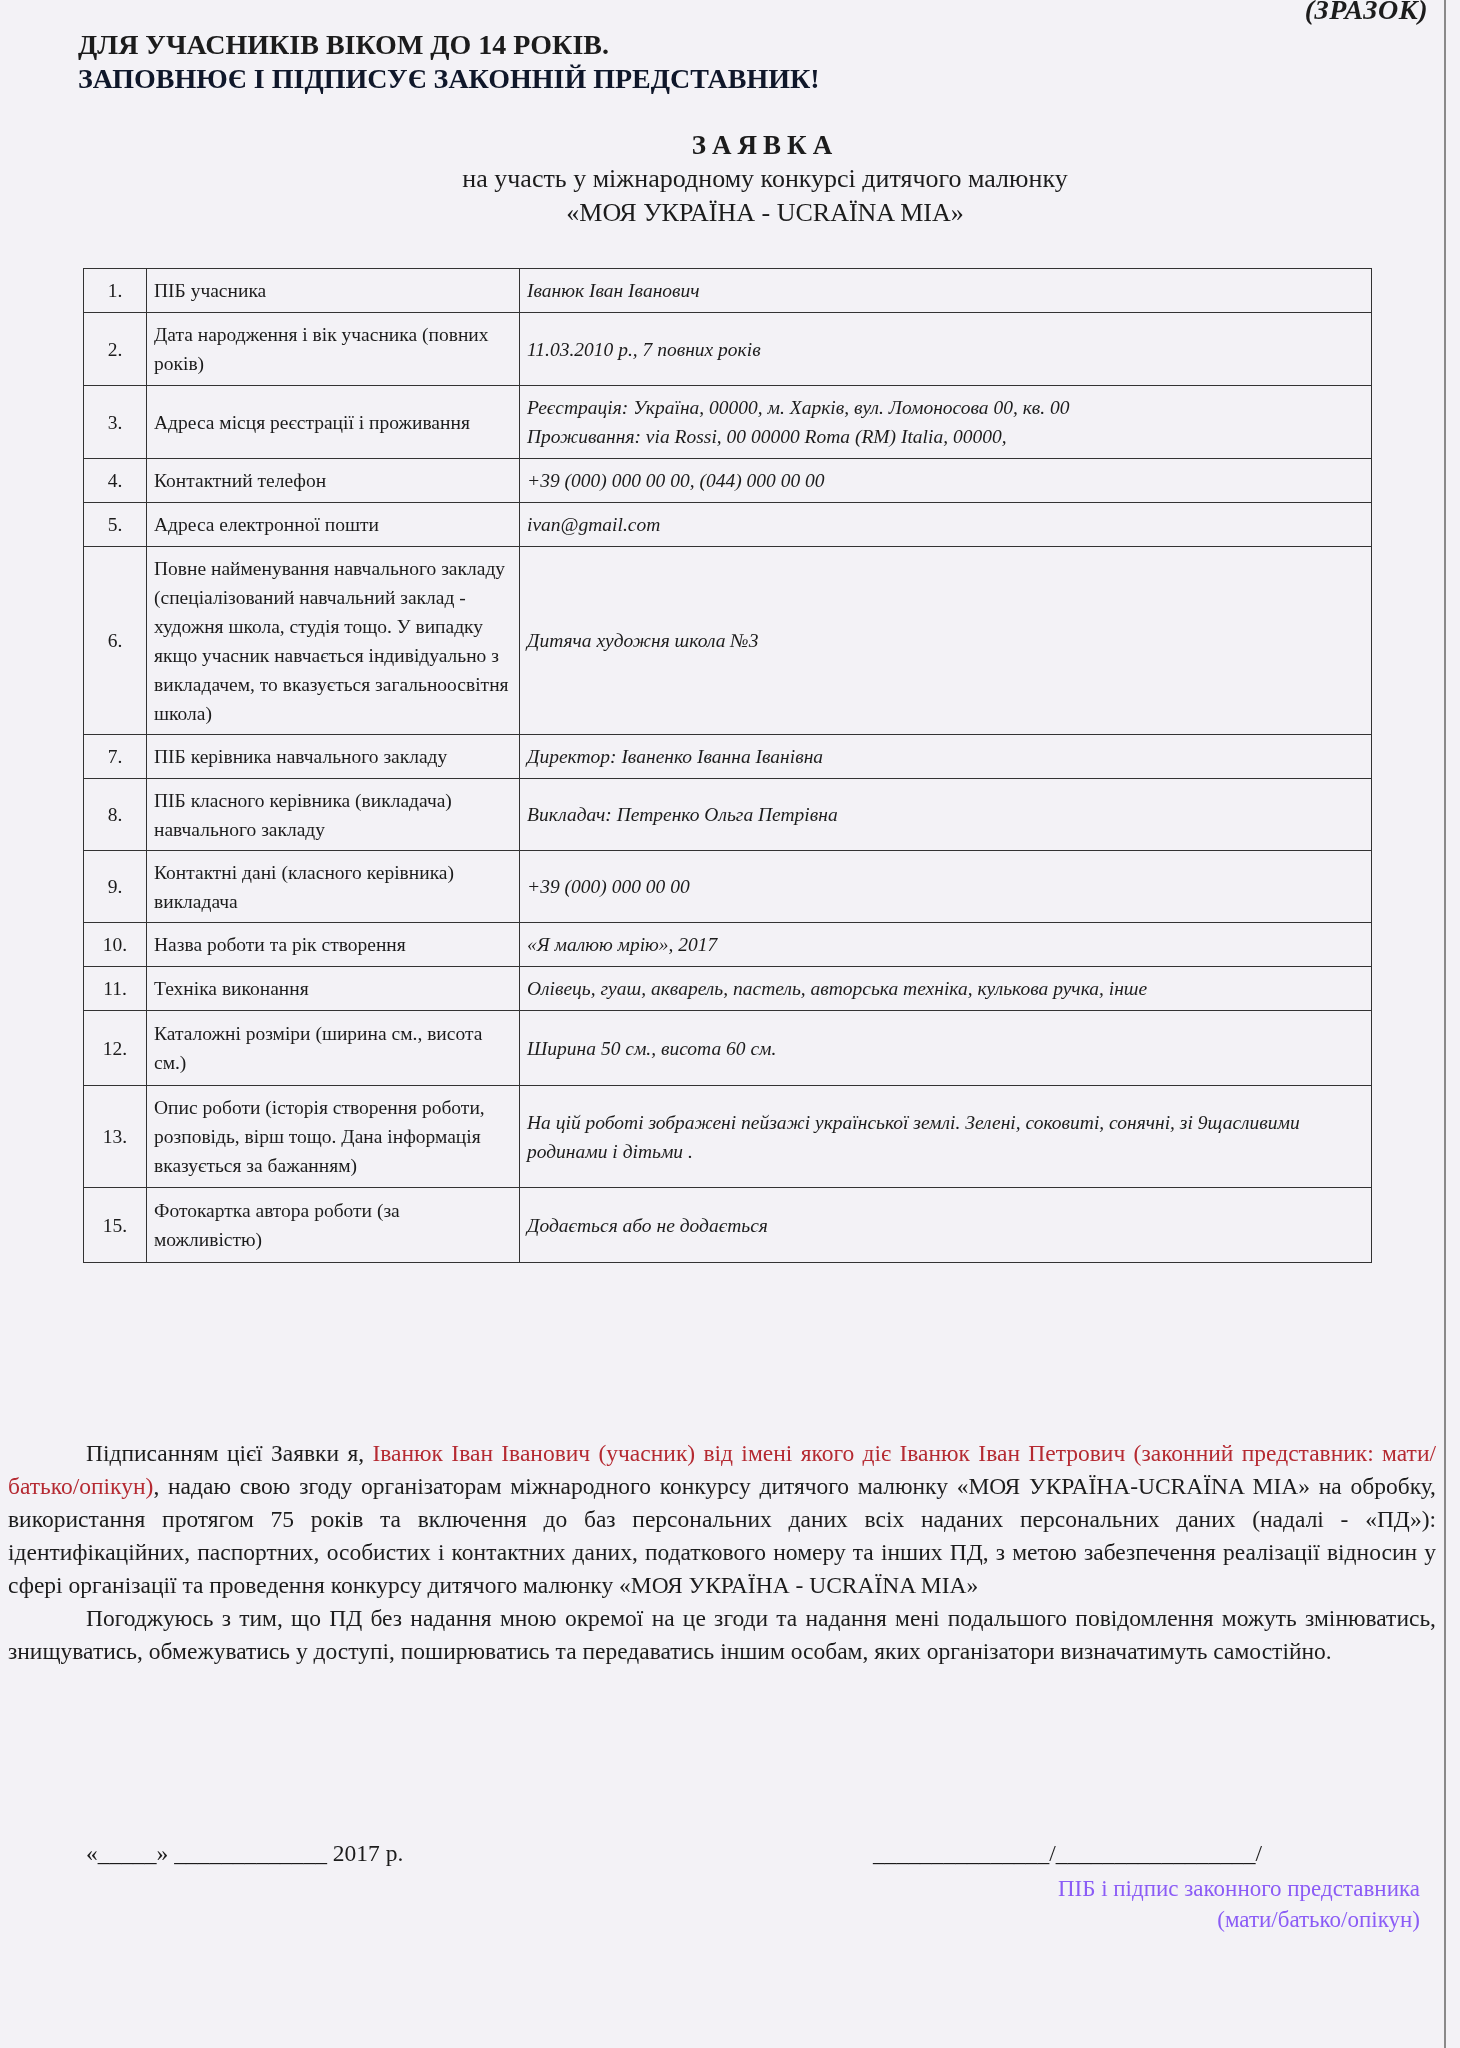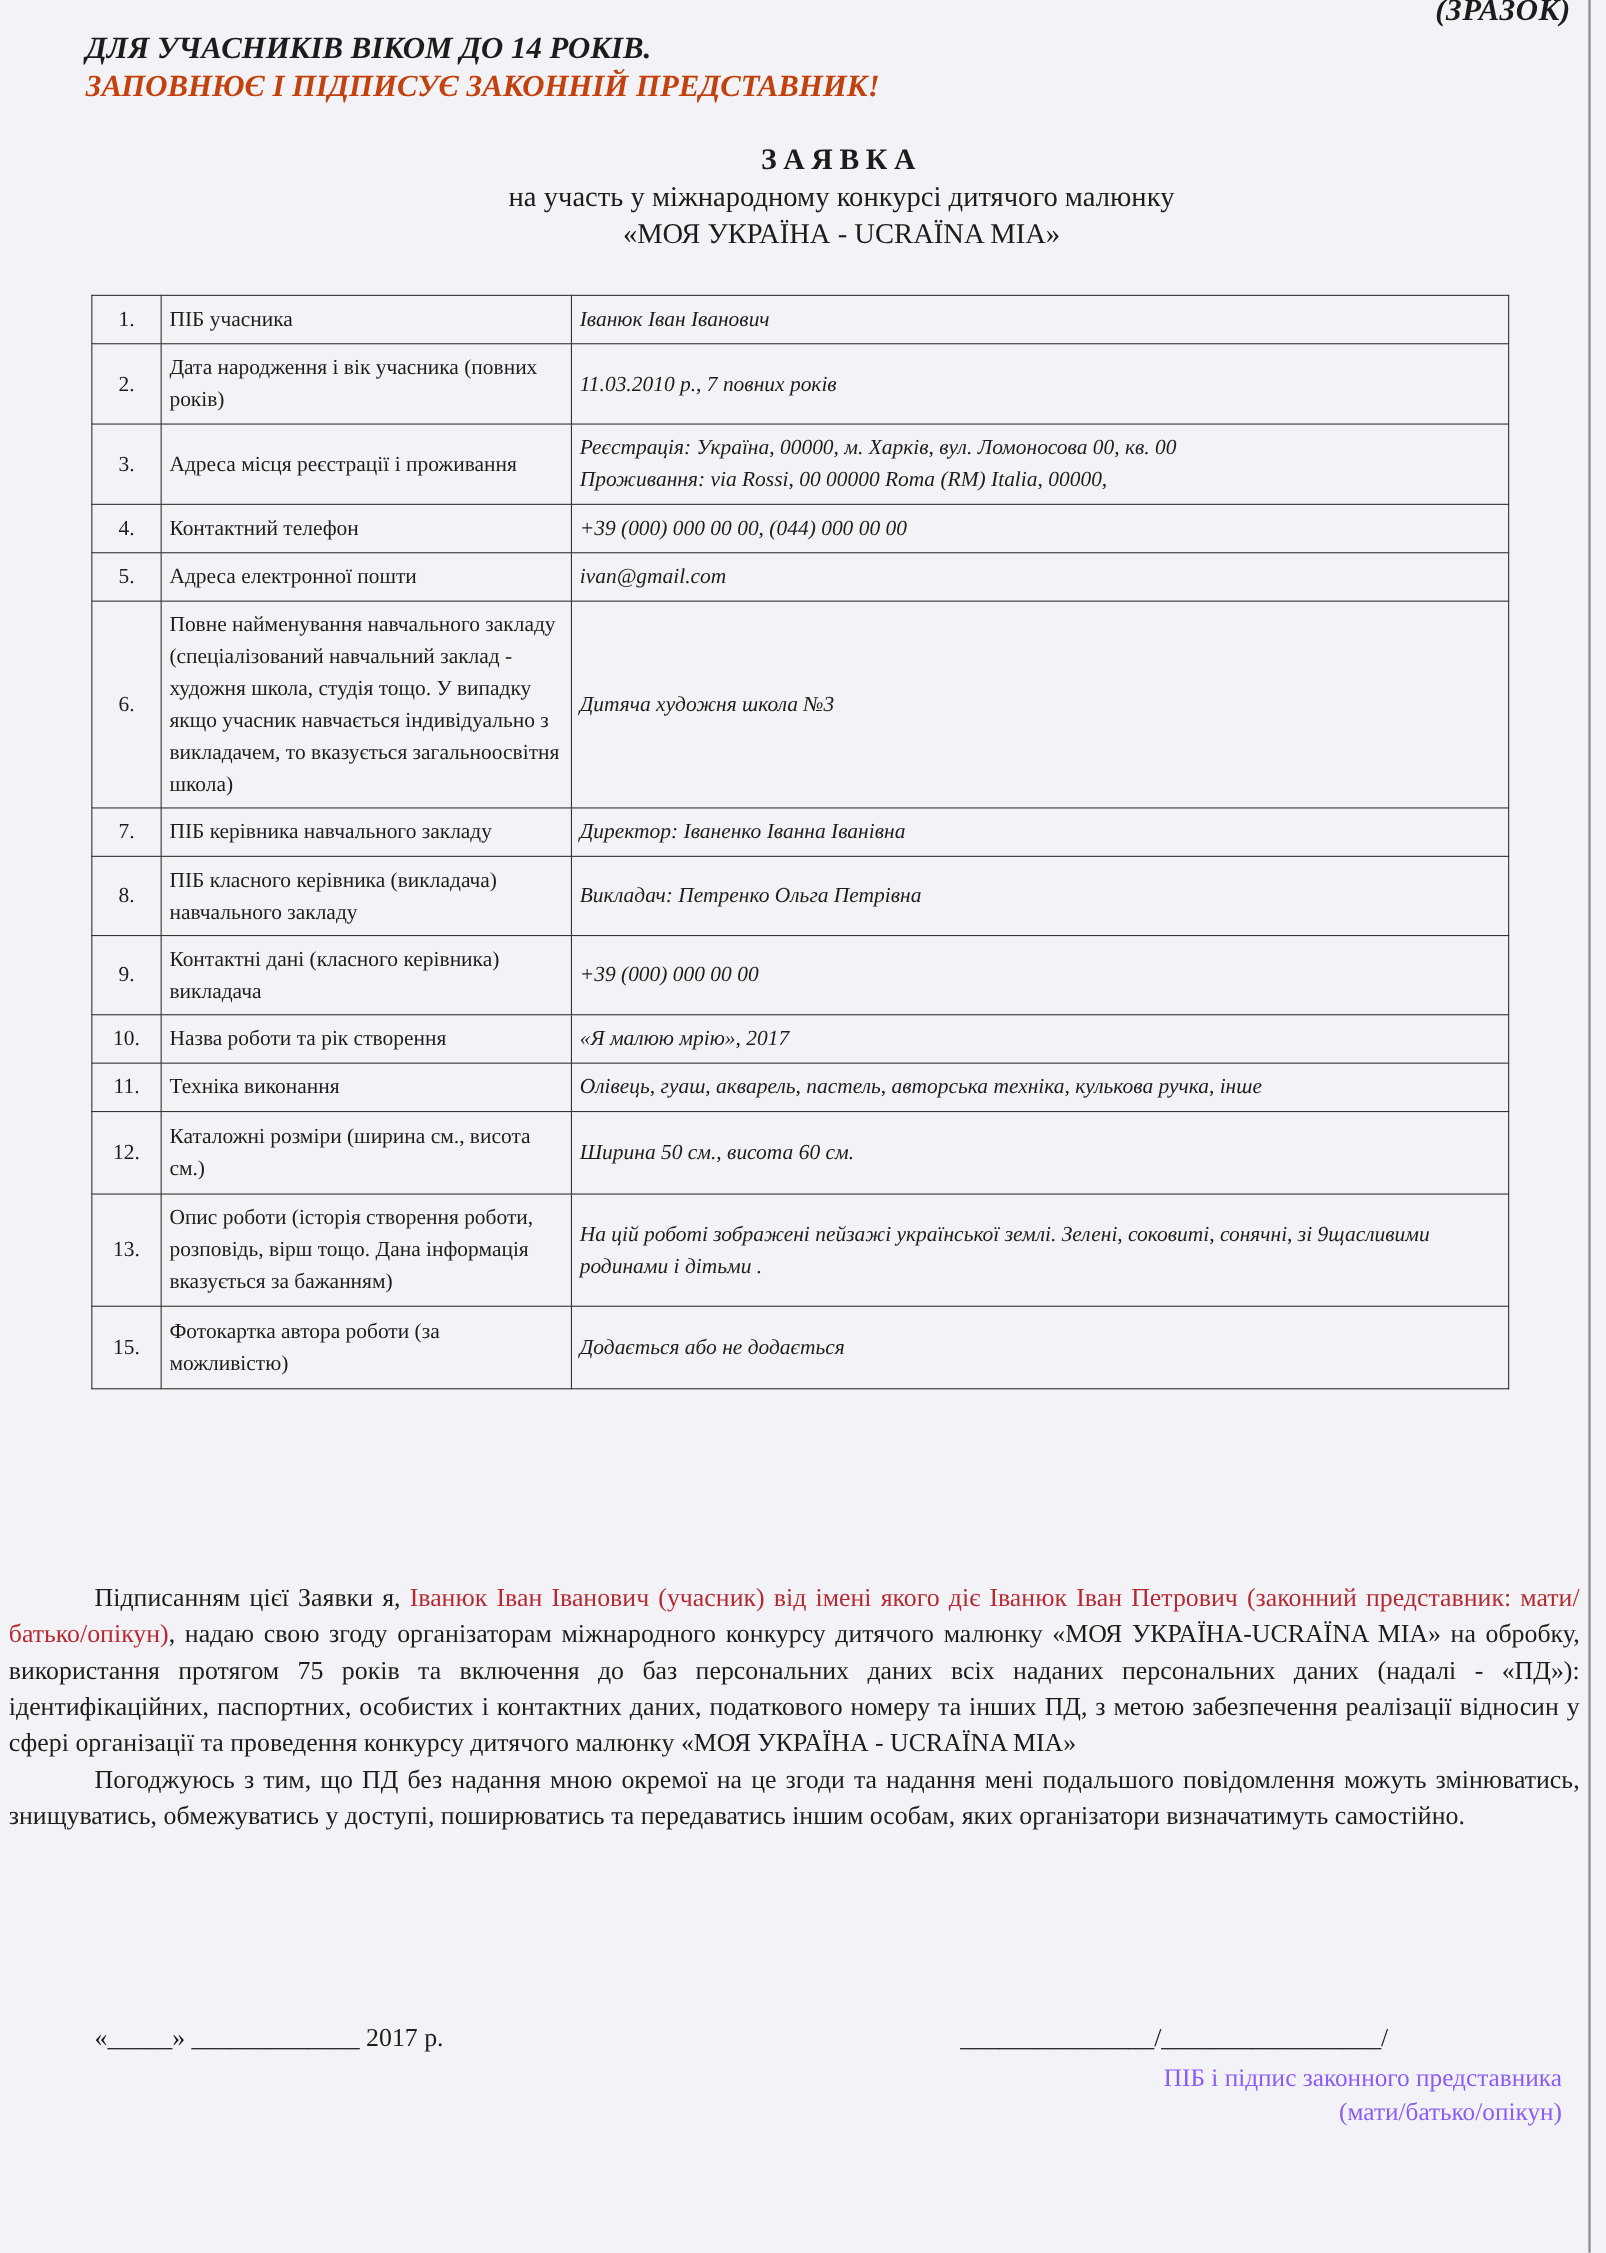--- a/index.html
+++ b/index.html
@@ -4,22 +4,22 @@
 <style>
   html, body { margin:0; padding:0; }
   body {
     width:1460px; height:2048px; position:relative; overflow:hidden;
     background:#f3f2f6;
     font-family:"Liberation Serif", serif;
     color:#1c1c1c;
   }
   .page-edge { position:absolute; left:1444px; top:0; width:2px; height:2048px; background:#8a8a8a; }
   .sample-label { position:absolute; right:32px; top:-6px; font-size:28px; font-weight:bold; font-style:italic; letter-spacing:0.5px; }
-  .age-note { position:absolute; left:78px; top:28px; font-size:28px; font-weight:bold; font-style:italic; line-height:34px; }
-  .age-note .red { color:#c2410c; }
+  .age-note { position:absolute; left:78px; top:28px; font-size:28px; font-weight:bold; line-height:34px; }
+  .age-note .red { color:#0f172a; }
   .title-block { position:absolute; left:0; width:1530px; top:128px; text-align:center; font-size:26px; line-height:34px; }
   .title-block .t1 { font-weight:bold; letter-spacing:6px; font-size:27px; }
   table.form {
     position:absolute; left:83px; top:268px; width:1289px;
     border-collapse:collapse; font-size:19.5px; line-height:29px;
   }
   table.form td { border:1.5px solid #333; padding:4px 7px; vertical-align:middle; }
   table.form td.num { width:62px; text-align:center; padding:4px 0; }
   table.form td.lbl { width:358px; }
   table.form td.val { font-style:italic; }

